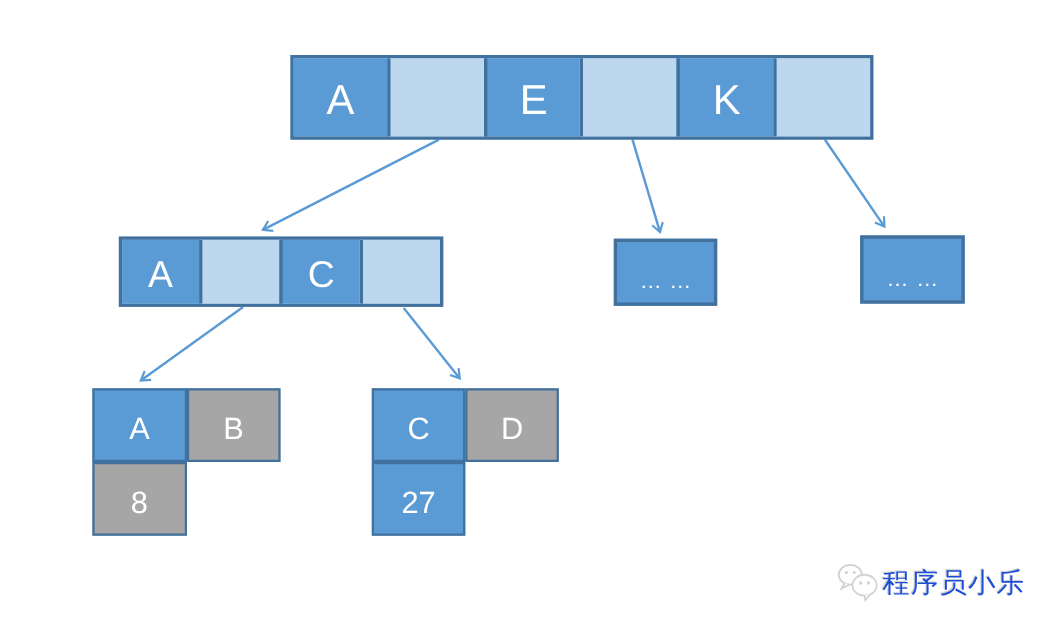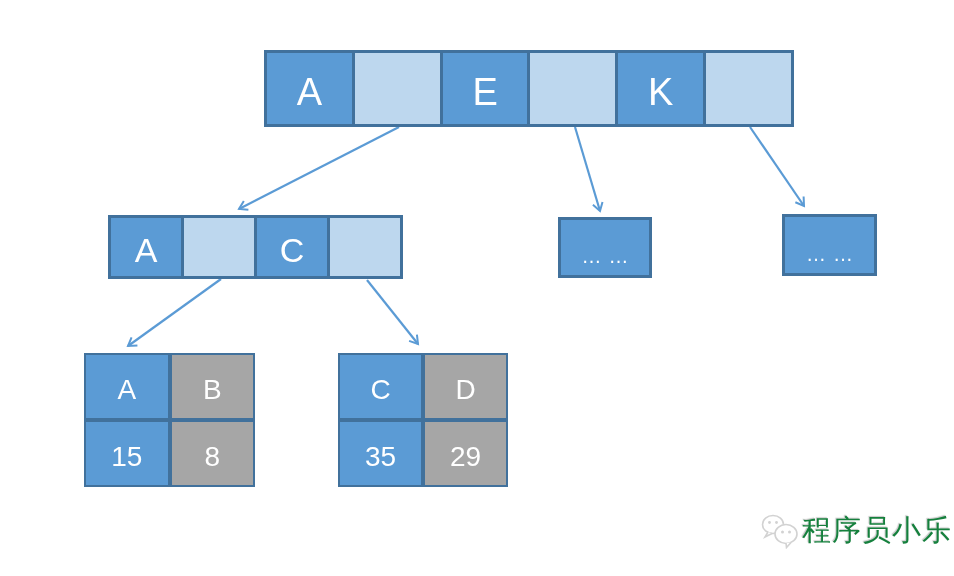--- a/index.html
+++ b/index.html
@@ -47,21 +47,21 @@
   .leaf-1{left:84px;top:353px;width:171px;height:134px;}
   .leaf-2{left:338px;top:353px;width:170px;height:134px;}
   
   .arrows{position:absolute;left:0;top:0;width:954px;height:576px;pointer-events:none;}
   .arrow-line{stroke:#5B9BD5;stroke-width:2.2;fill:none;}
   
   .watermark{
     position:absolute;left:760px;top:511px;display:flex;align-items:center;
   }
   .watermark-text{
-    font-size:29px;color:#15803d;letter-spacing:1px;
+    font-size:25px;color:#1d4ed8;letter-spacing:1px;
     text-shadow:1px 1px 1px #ffffff,-1px -1px 1px #c6c6c6;
     margin-left:2px;
   }
   .wechat-icon svg{display:block;}
 </style>
 </head>
 <body>
 
 <div class="canvas">
 
@@ -93,29 +93,27 @@
     <div class="cell dark">C</div>
     <div class="cell light"></div>
   </div>
 
   <div class="dots-box dots-box-1">……</div>
   <div class="dots-box dots-box-2">……</div>
 
   <div class="leaf leaf-1">
     <div class="cell dark">A</div>
     <div class="cell gray">B</div>
-    <div class="cell dark">15</div>
     <div class="cell gray">8</div>
   </div>
 
   <div class="leaf leaf-2">
     <div class="cell dark">C</div>
     <div class="cell gray">D</div>
-    <div class="cell dark">35</div>
-    <div class="cell gray">29</div>
+    <div class="cell dark">27</div>
   </div>
 
   <div class="watermark">
     <span class="wechat-icon">
       <svg width="40" height="36" viewBox="0 0 40 36">
         <g stroke="#d2d2d2" stroke-width="1.6" fill="#ffffff">
           <ellipse cx="13" cy="11.5" rx="10.5" ry="9"></ellipse>
           <path d="M8,19 L5,24 L12,20.5"></path>
           <ellipse cx="26" cy="21" rx="11" ry="9.5"></ellipse>
           <path d="M26,30 L26.5,34.5 L31,29.5"></path>

